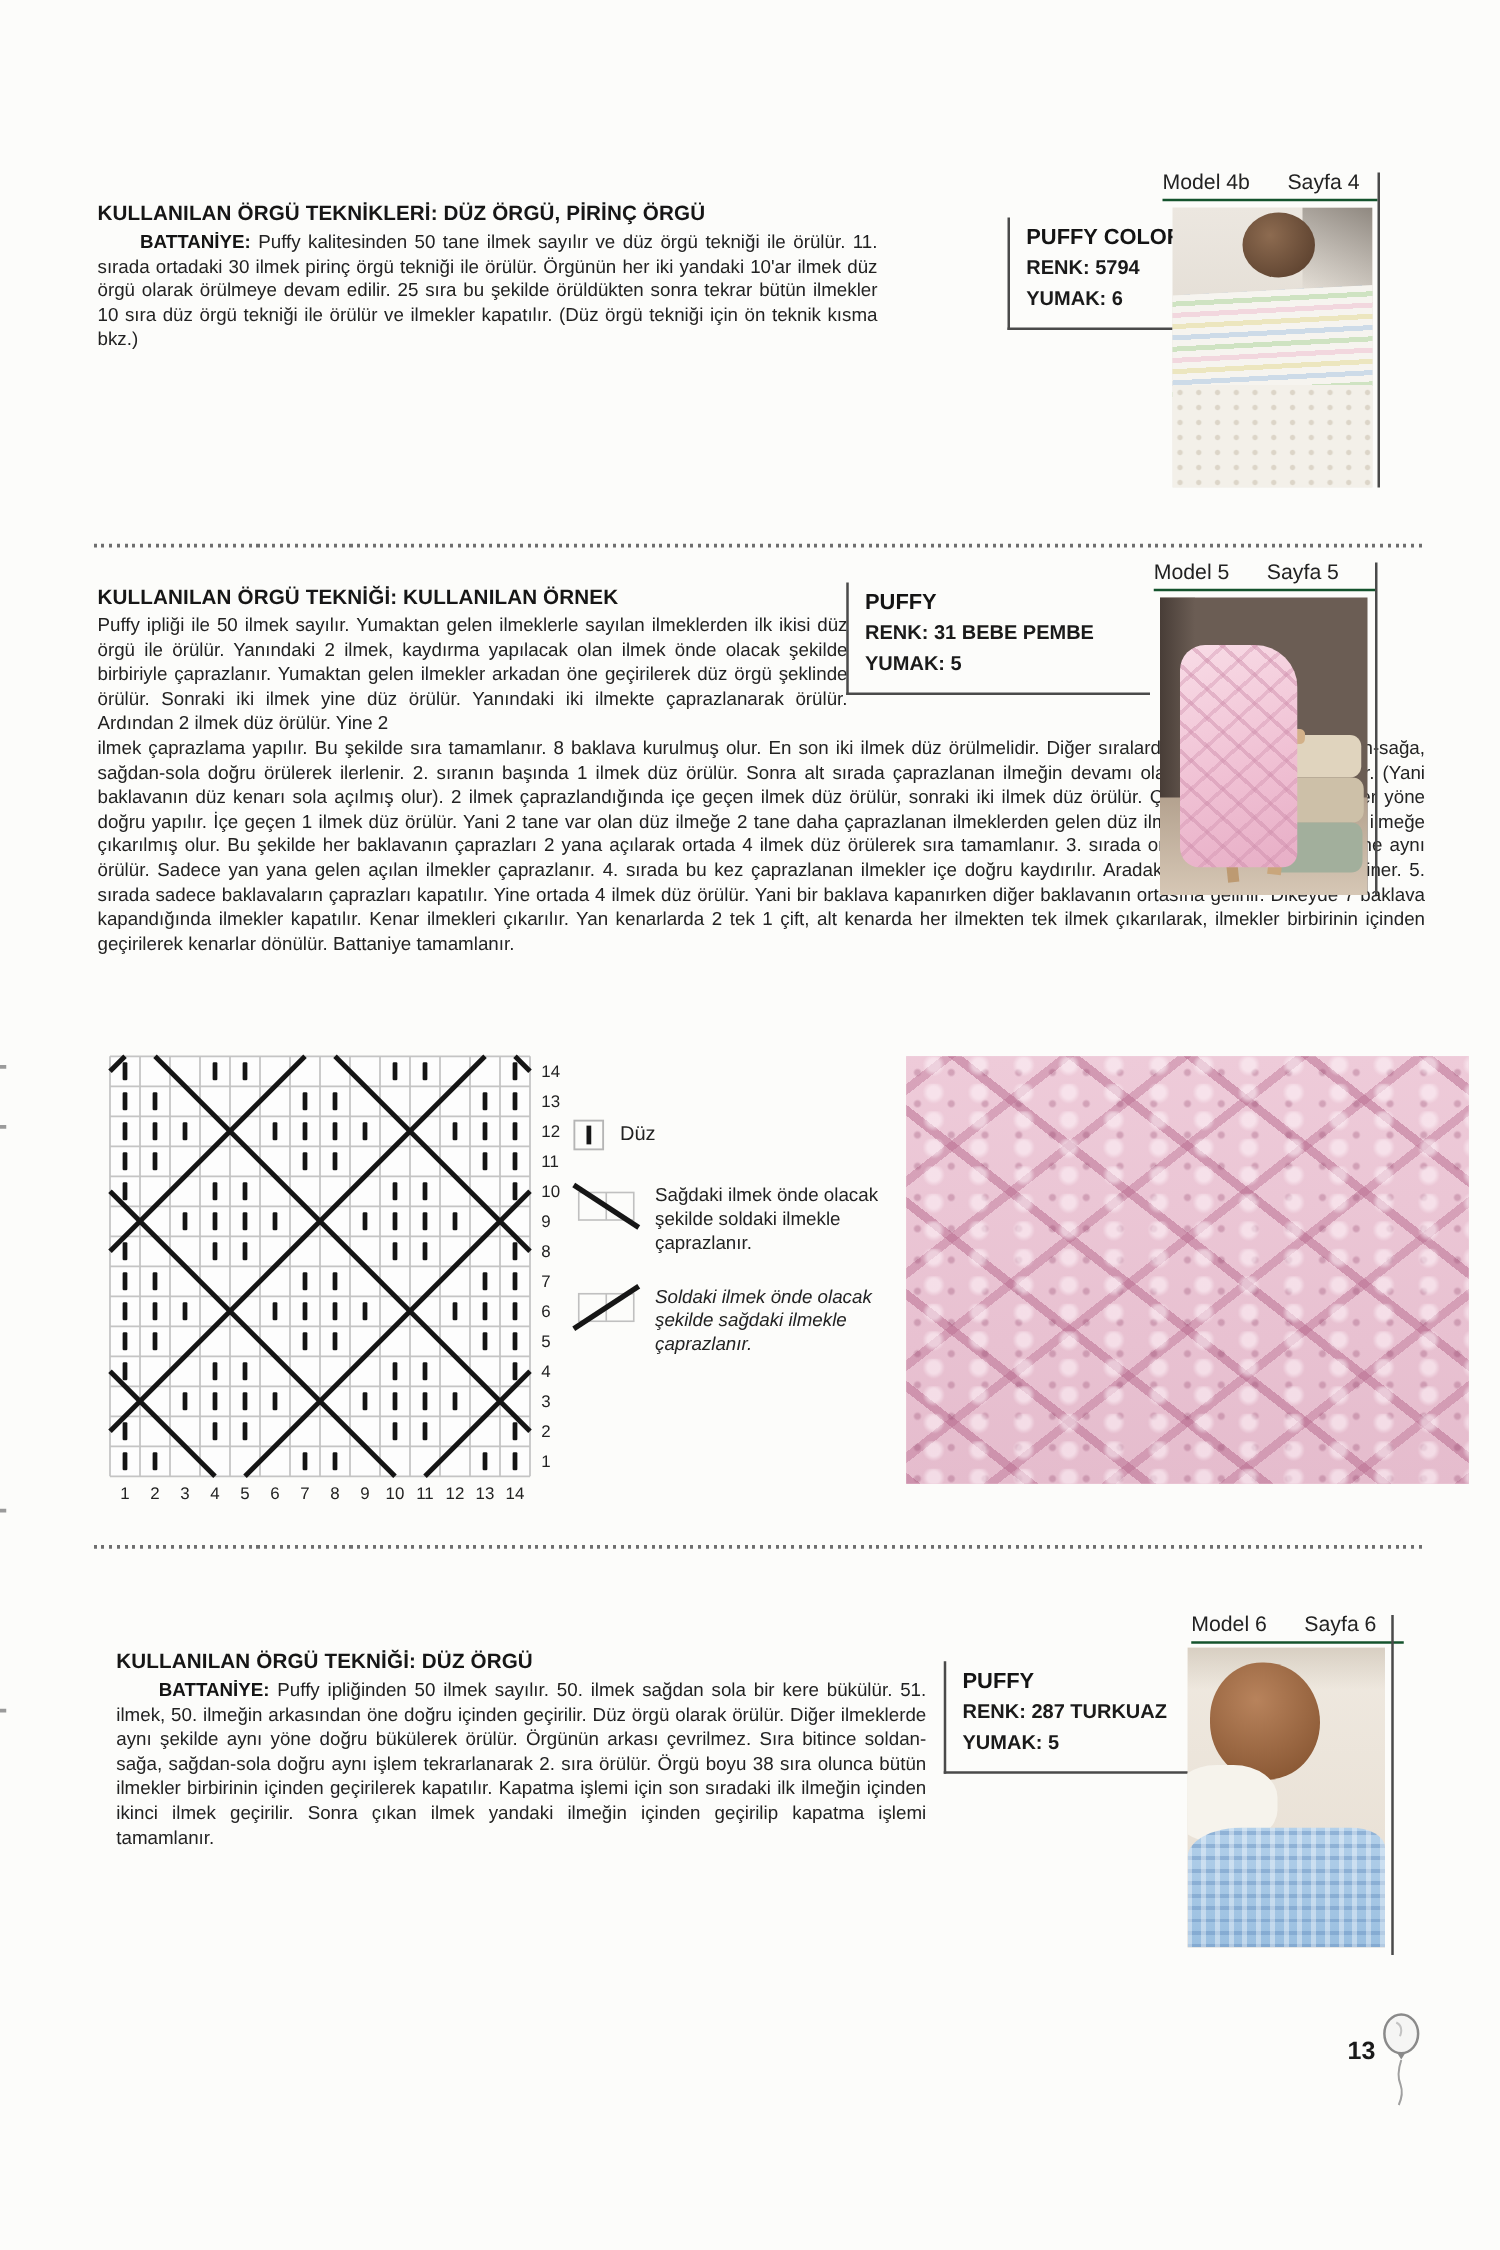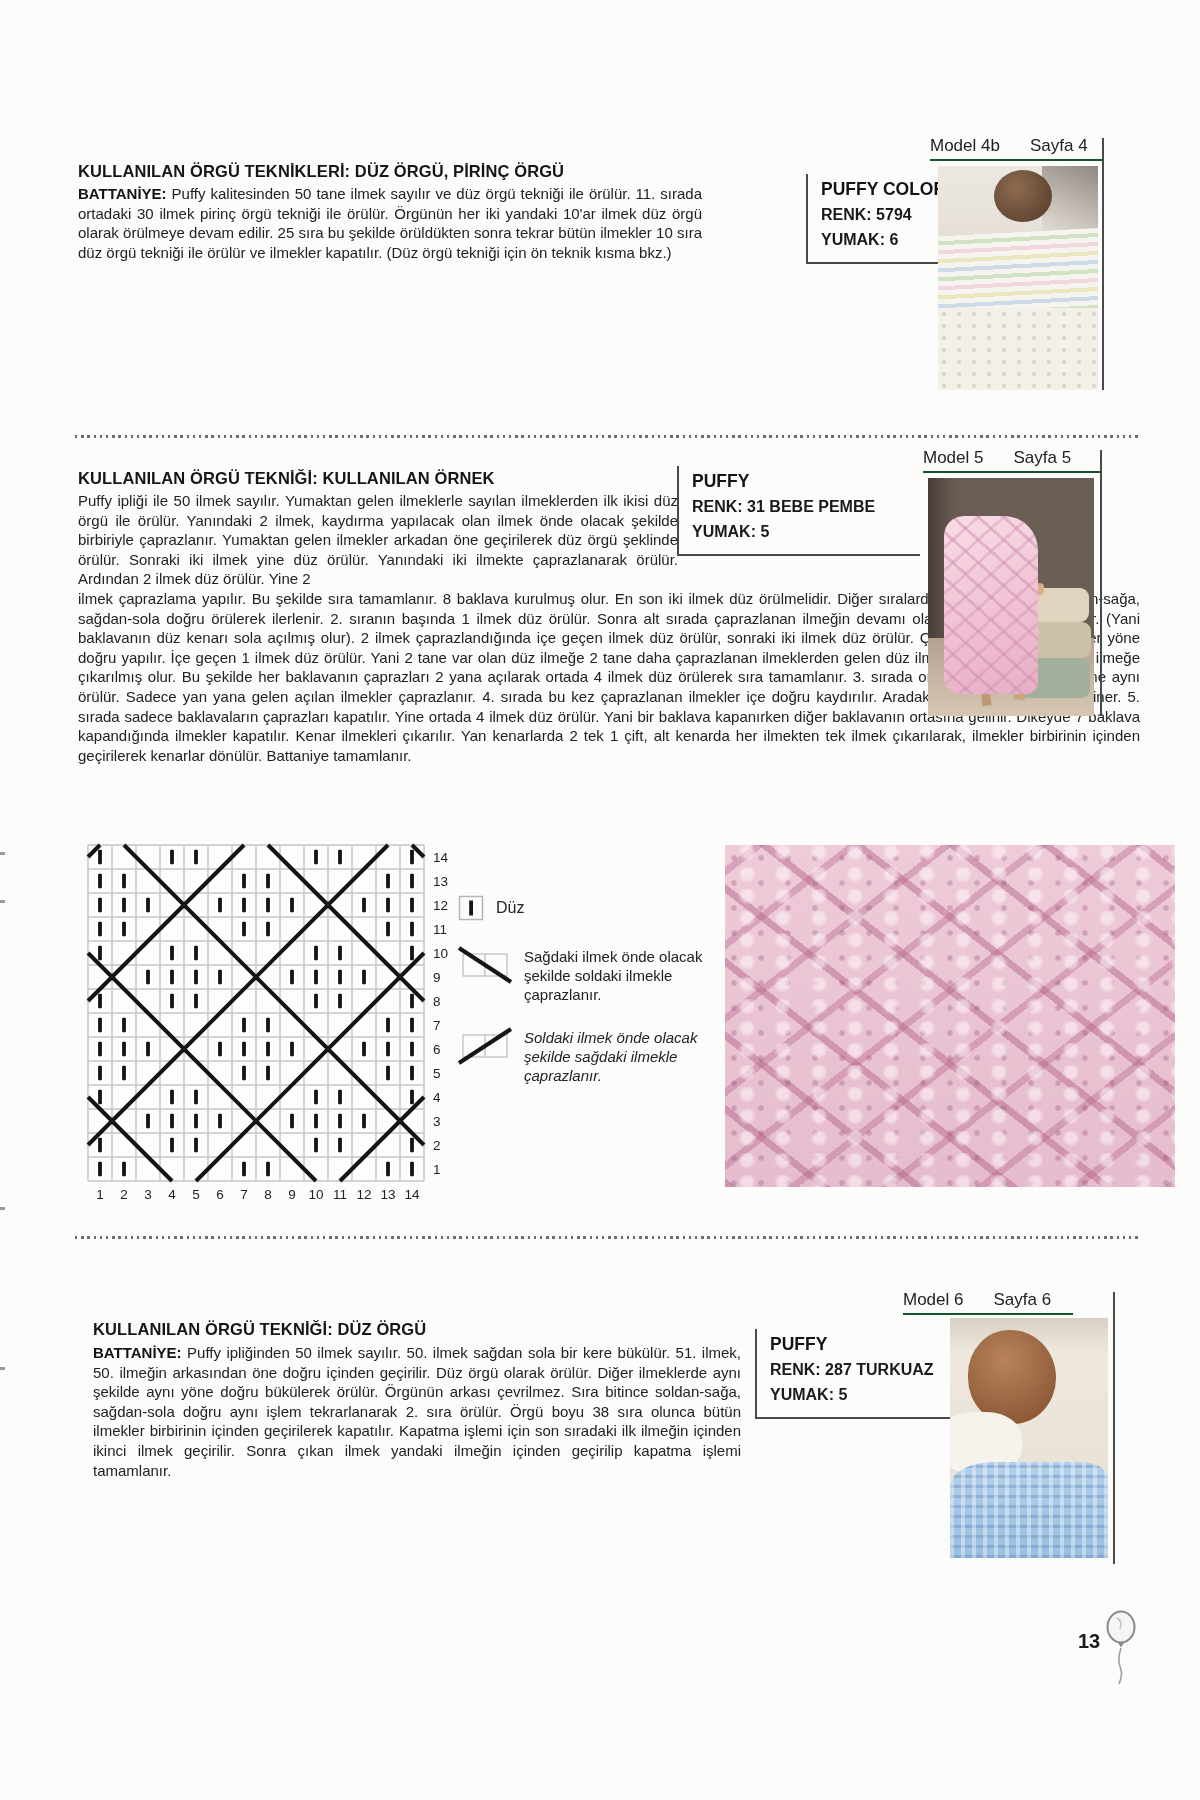--- a/index.html
+++ b/index.html
@@ -1,21 +1,21 @@
 <!DOCTYPE html>
 <html><head>
 <meta charset="utf-8">
 <style>
   html,body{margin:0;padding:0;background:#e9e9e9;}
   .page{position:relative;width:1200px;height:1800px;margin:0 auto;background:#fcfcfa;
         font-family:"Liberation Sans","DejaVu Sans",sans-serif;color:#1e1e1e;overflow:hidden;}
   .abs{position:absolute;}
   .heading{font-weight:bold;font-size:16.5px;letter-spacing:.1px;color:#161616;white-space:nowrap;}
   .para{font-size:15px;line-height:19.6px;text-align:justify;color:#222;}
-  .para b{color:#141414;}
+  .para b{color:#141414;margin-left:34px;}
   
   .infobox{border-left:2px solid #4a4a4a;border-bottom:2px solid #4a4a4a;padding:2px 0 10px 13px;}
   .infobox .brand{font-weight:bold;font-size:17.5px;line-height:26px;color:#141414;}
   .infobox .line{font-weight:bold;font-size:16px;line-height:25px;color:#1a1a1a;}
   
   .modelbar{border-bottom:2px solid #14532d;font-size:17px;color:#222;display:flex;gap:30px;
             align-items:flex-end;padding-bottom:3px;}
   .vline{width:2px;background:#4a4a4a;}
   .dotsep{height:3px;background:repeating-linear-gradient(90deg,#6e6e6e 0 2.4px,transparent 2.4px 6.2px);}
   .edge-tick{left:0;width:5px;height:3px;background:#9a9a9a;}
@@ -323,21 +323,21 @@
 
   <div class="abs heading" style="left:93px;top:1320px;">KULLANILAN ÖRGÜ TEKNİĞİ: DÜZ ÖRGÜ</div>
   <div class="abs para" style="left:93px;top:1343px;width:648px;">
     <b>BATTANİYE:</b><span> Puffy ipliğinden 50 ilmek sayılır. 50. ilmek sağdan sola bir kere bükülür. 51. ilmek, 50. ilmeğin arkasından öne doğru içinden geçirilir. Düz örgü olarak örülür. Diğer ilmeklerde aynı şekilde aynı yöne doğru bükülerek örülür. Örgünün arkası çevrilmez. Sıra bitince soldan-sağa, sağdan-sola doğru aynı işlem tekrarlanarak 2. sıra örülür. Örgü boyu 38 sıra olunca bütün ilmekler birbirinin içinden geçirilerek kapatılır. Kapatma işlemi için son sıradaki ilk ilmeğin içinden ikinci ilmek geçirilir. Sonra çıkan ilmek yandaki ilmeğin içinden geçirilip kapatma işlemi tamamlanır.</span>
   </div>
   <div class="abs infobox" style="left:755px;top:1329px;width:212px;">
     <div class="brand">PUFFY</div>
     <div class="line">RENK: 287 TURKUAZ</div>
     <div class="line">YUMAK: 5</div>
   </div>
-  <div class="abs modelbar" style="left:903px;top:1290px;width:170px;">
+  <div class="abs modelbar" style="left:953px;top:1290px;width:170px;">
     <span>Model 6</span>
     <span>Sayfa 6</span>
   </div>
   <div class="abs vline" style="left:1113px;top:1292px;height:272px;"></div>
   <div class="photo" id="photo4" style="left:950px;top:1318px;width:158px;height:240px;">
     <div class="p4-shadow"></div>
     <div class="p4-head"></div>
     <div class="p4-white"></div>
     <div class="p4-blanket"></div>
   </div>

